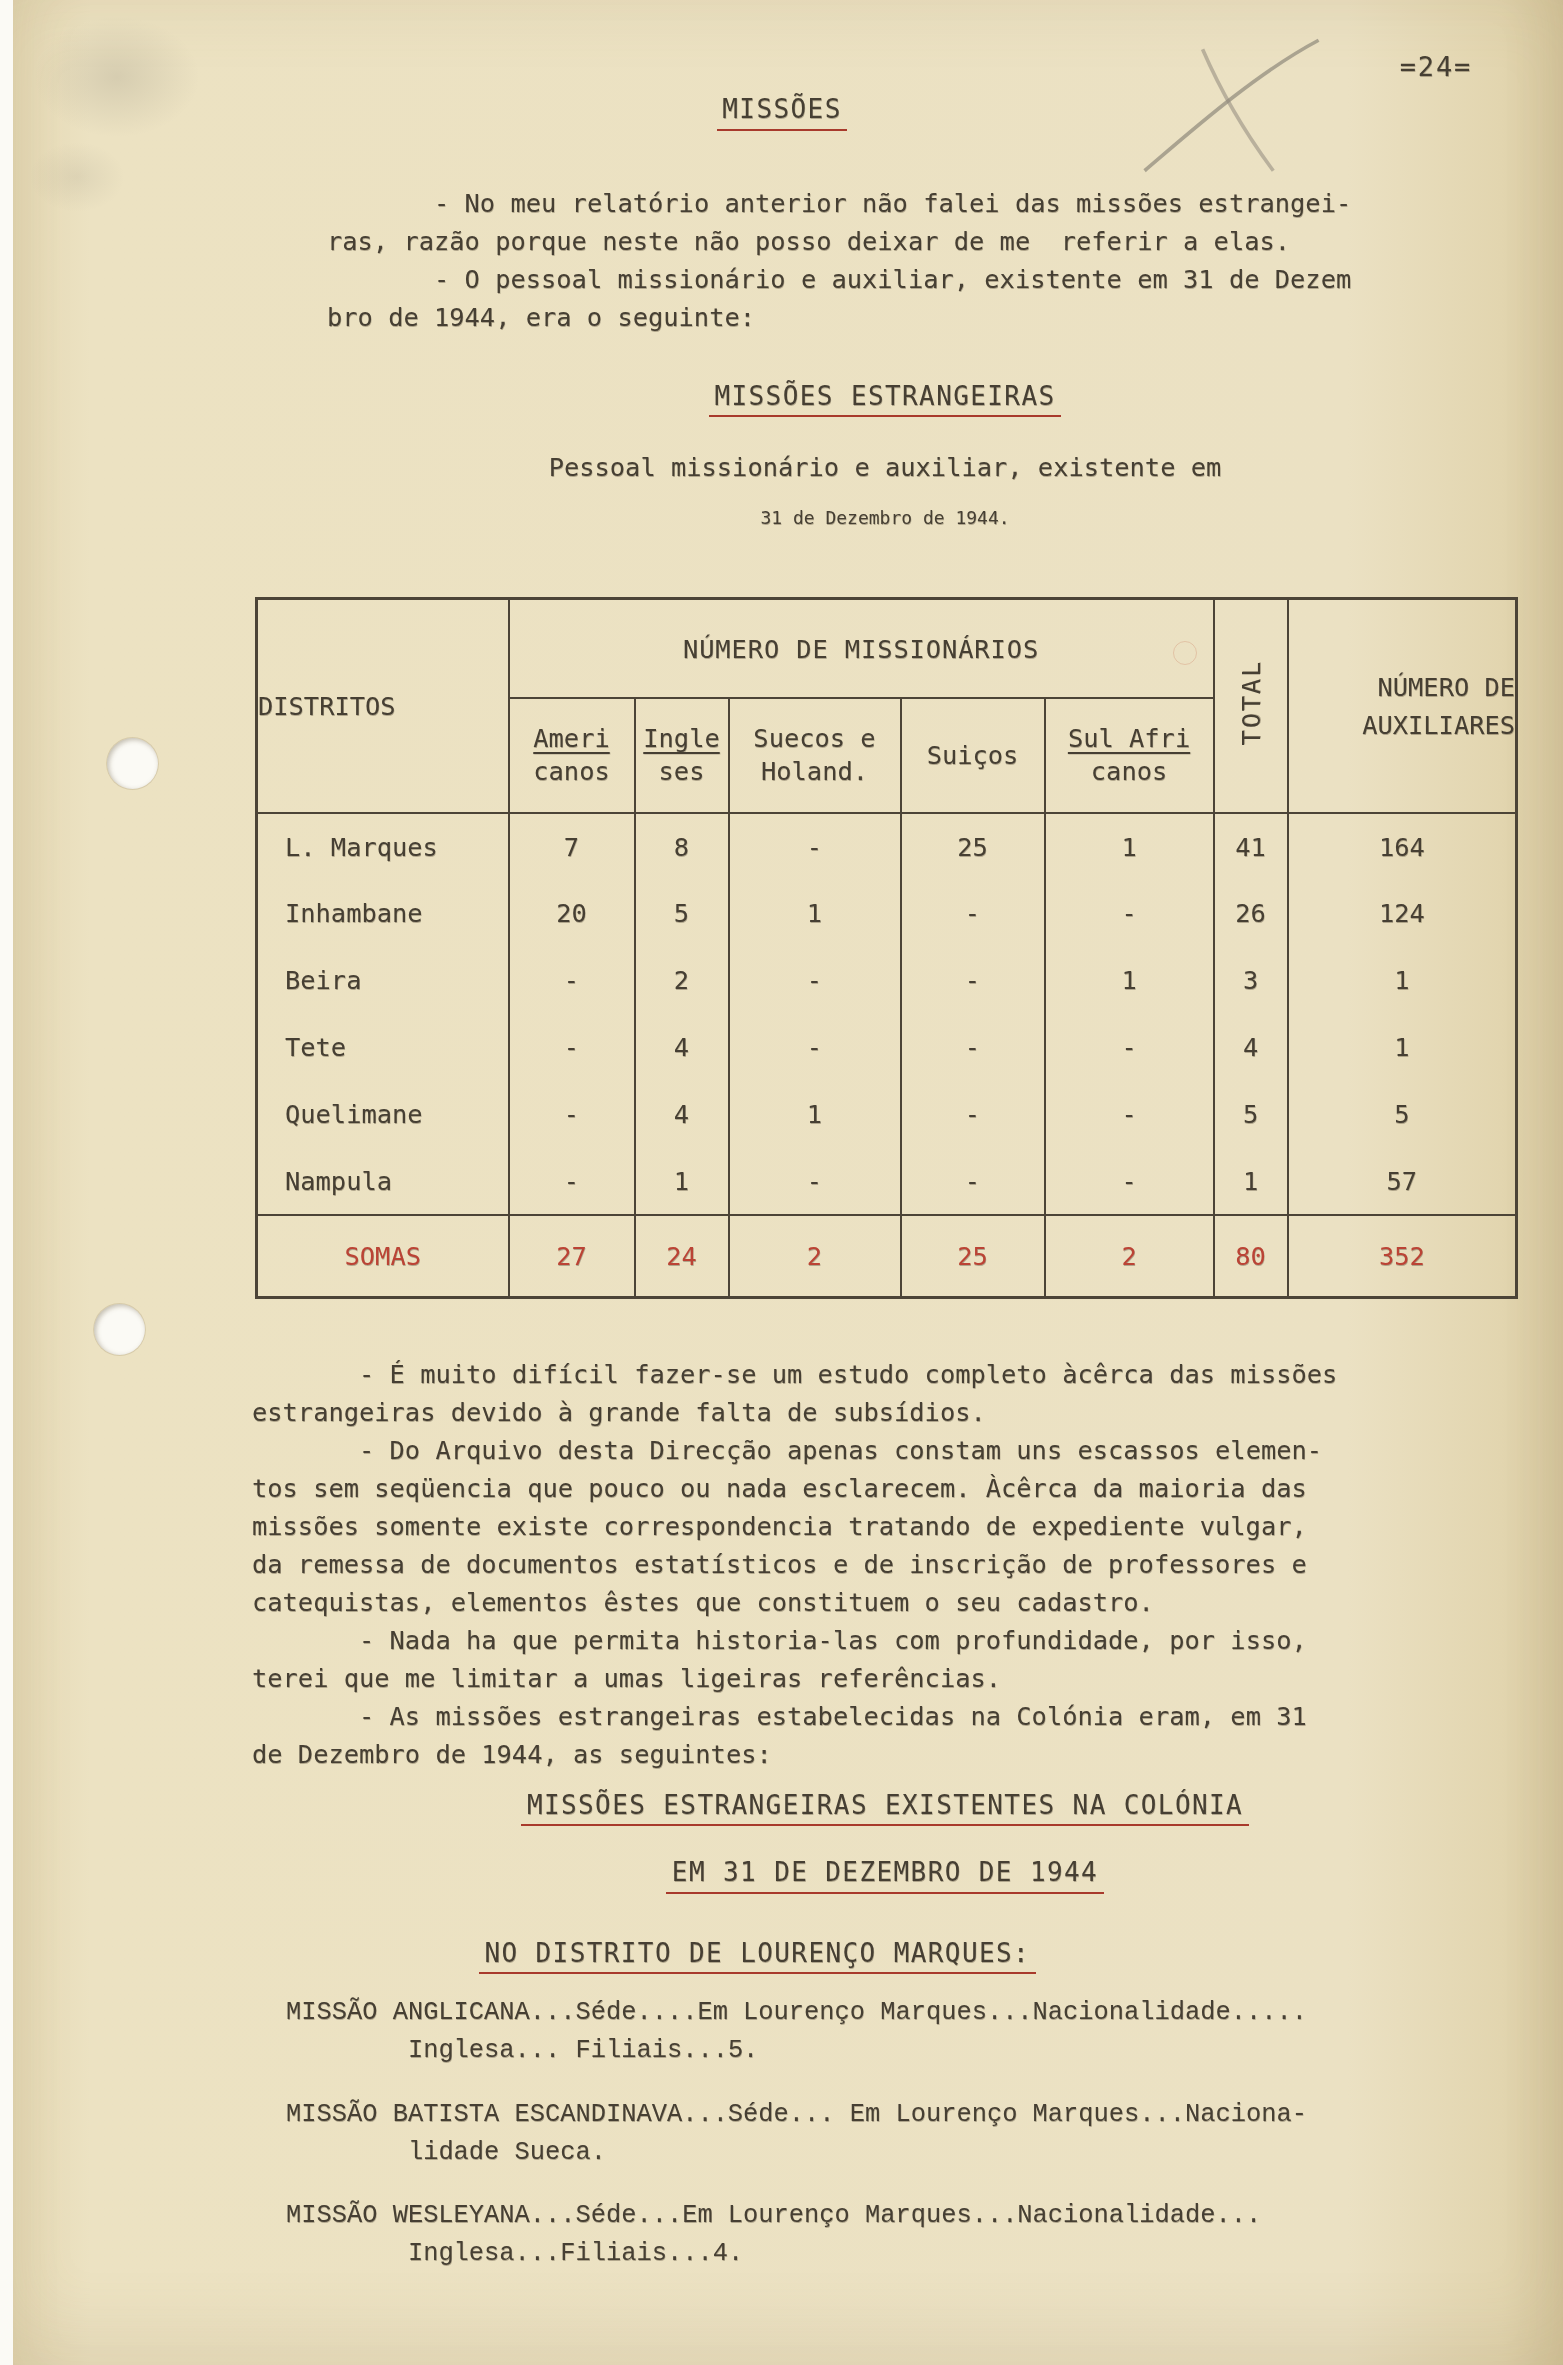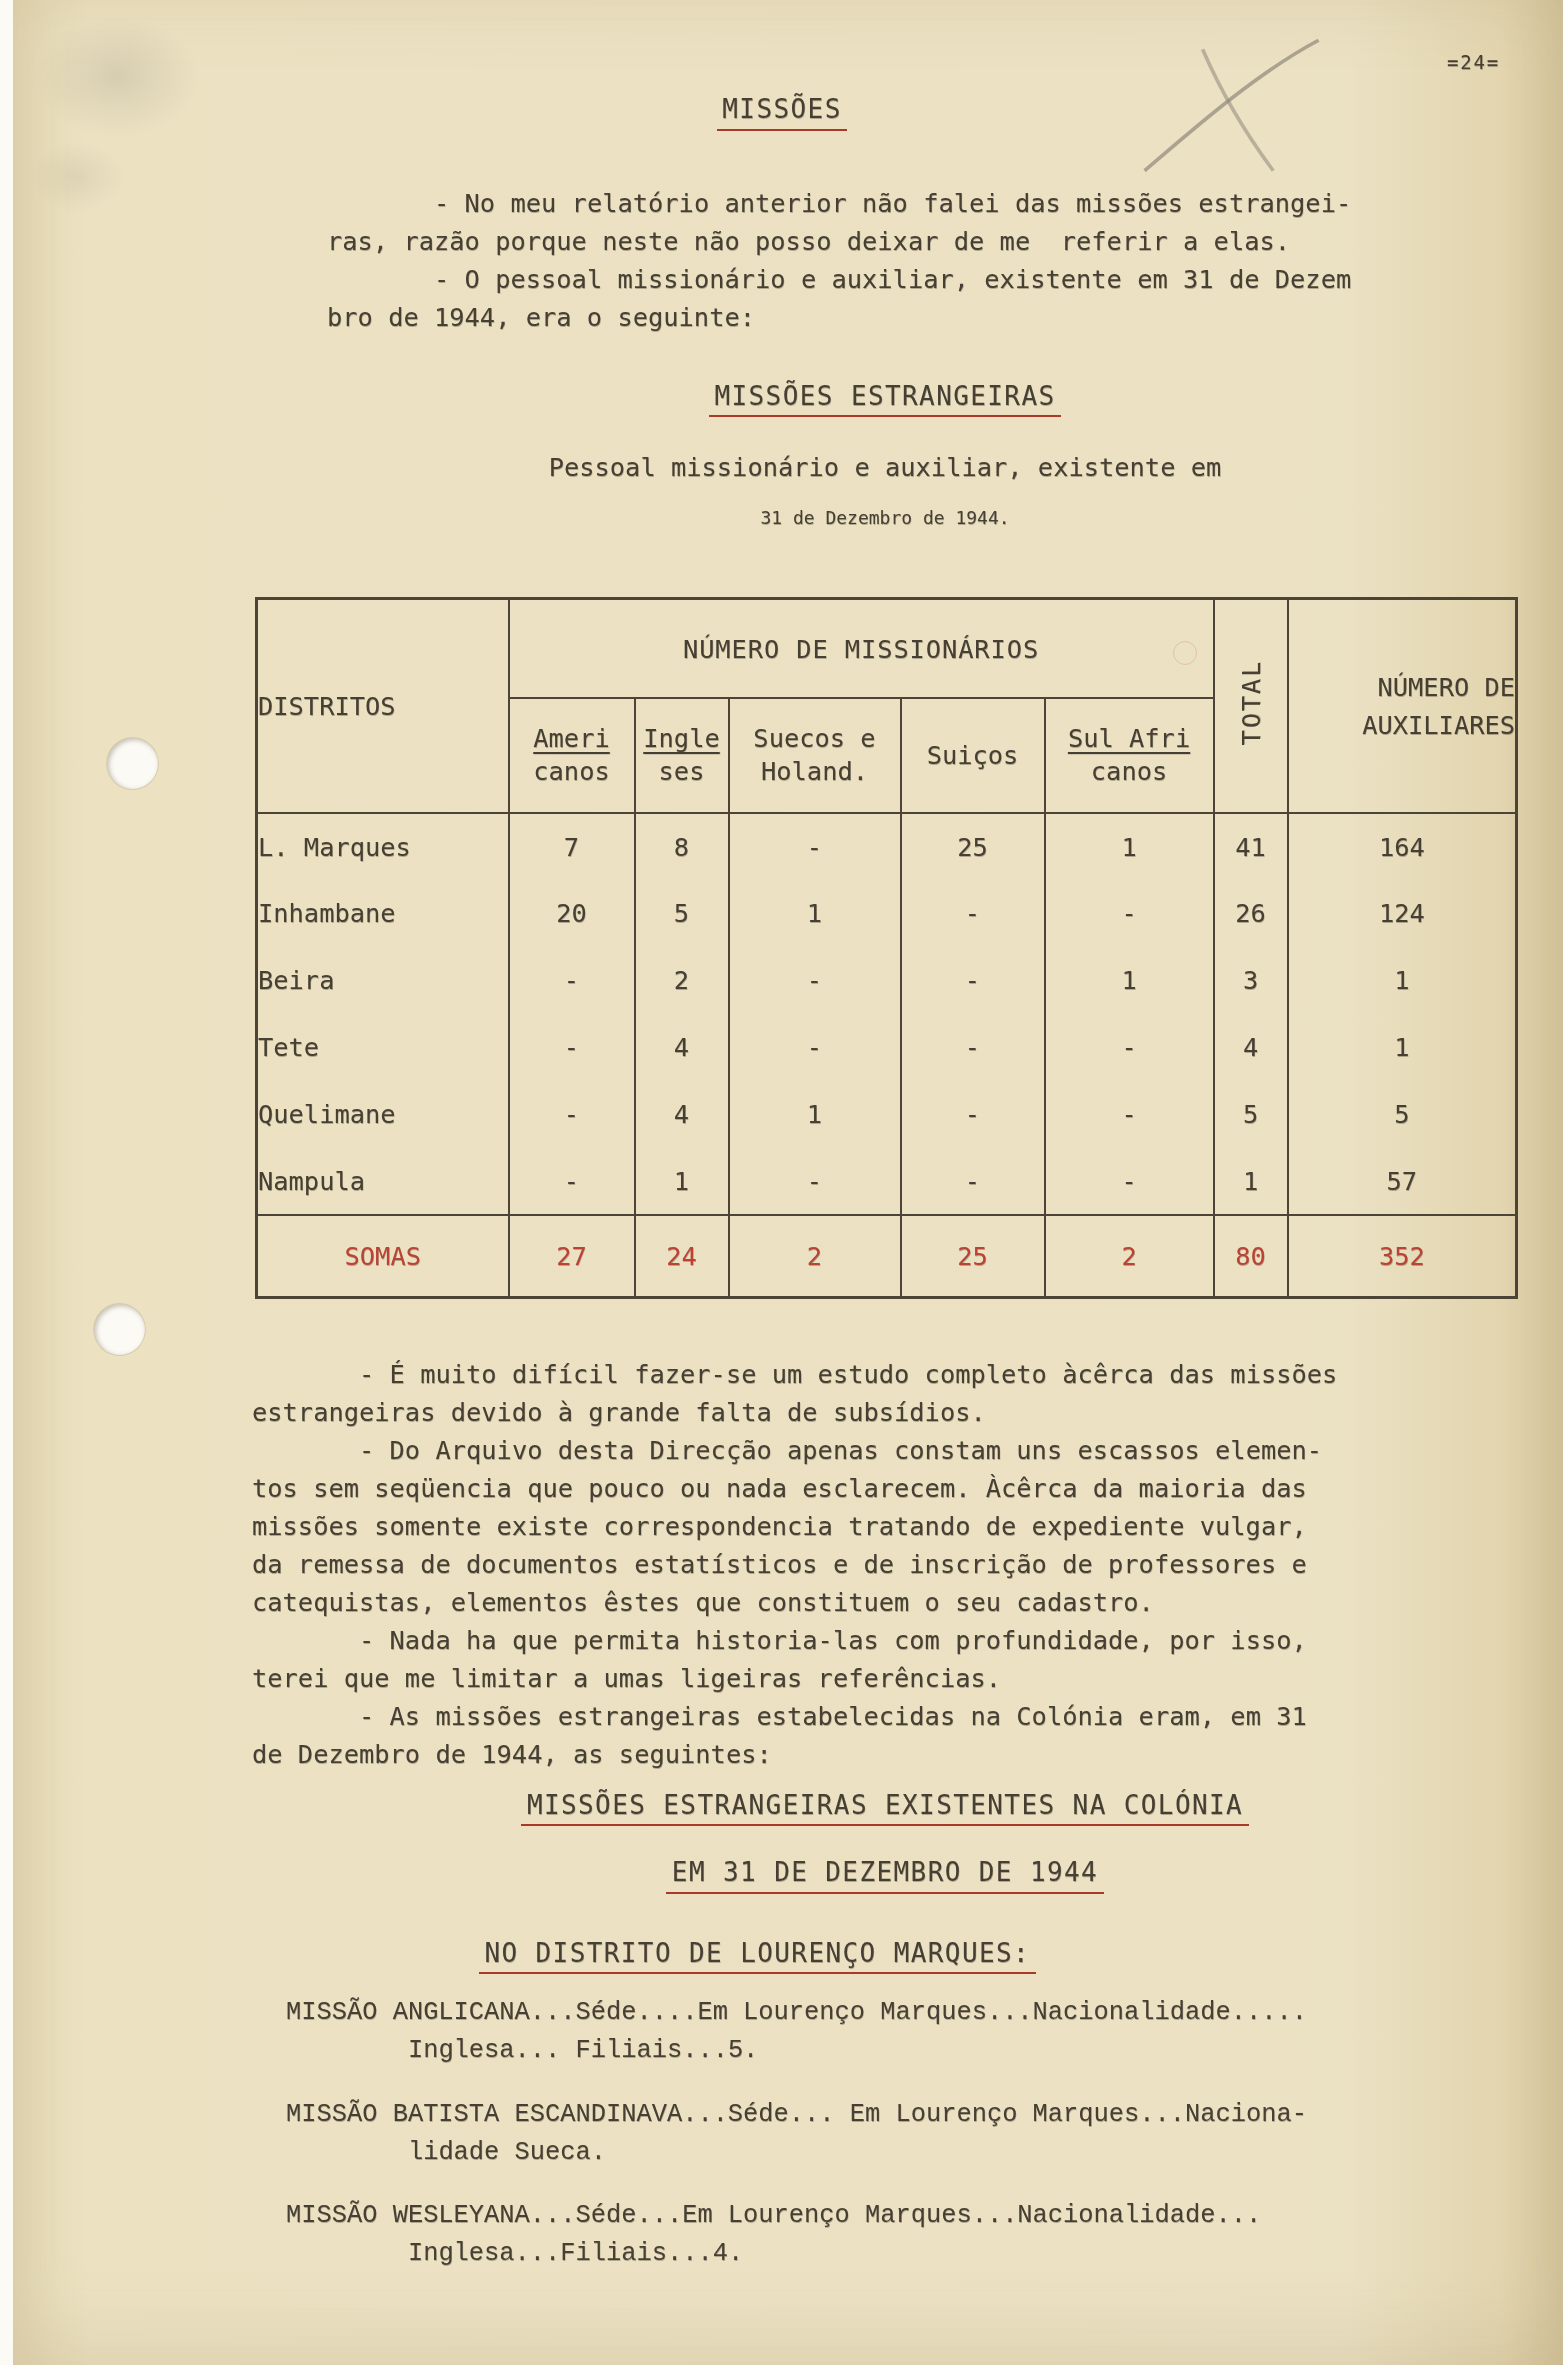--- a/index.html
+++ b/index.html
@@ -19,21 +19,21 @@
   }
   .hole {
     position: absolute; width: 51px; height: 51px; border-radius: 50%;
     background: #fbfaf5;
     box-shadow: inset 1.8px 1.8px 5.4px rgba(90,75,45,.35), 0 0 0 0.9px rgba(120,100,60,.18);
   }
   .hole-1 { left: 107px; top: 738px; }
   .hole-2 { left: 94px; top: 1304px; }
   .content { position: absolute; left: 0; top: 0; width: 1564px; }
   .ink { text-shadow: 0.5px 0.5px 0.6px rgba(70,58,40,.35); }
-  .page-number { position: absolute; top: 51px; right: 64px; font-size: 19px; letter-spacing: 1.8px; }
+  .page-number { position: absolute; top: 51px; right: 92px; font-size: 27px; letter-spacing: 1.8px; }
   .pencil { position: absolute; left: 1137px; top: 33px; }
   .stamp {
     position: absolute; left: 1173px; top: 641px; width: 22px; height: 22px;
     border-radius: 50%; border: 1.8px solid rgba(190,85,60,.4); opacity: .55;
   }
   .title-row { padding-top: 94px; text-align: center; }
   .heading-u {
     display: inline-block; font-size: 26px; letter-spacing: 1.4px;
     border-bottom: 2.7px solid #a83a2c; padding: 0 5.4px 4.5px;
   }
@@ -58,21 +58,21 @@
   th.c-dist { text-align: left; padding-left: 27px; vertical-align: middle; }
   th.c-group { text-align: center; vertical-align: middle; letter-spacing: 0.9px; }
   th.c-total { vertical-align: middle; text-align: center; }
   th.c-aux { white-space: pre-line; text-align: right; padding-left: 20px; vertical-align: middle; line-height: 38px; }
   th.sub { text-align: center; vertical-align: middle; line-height: 33px; }
   th.sub span { display: block; }
   th.sub span.u { text-decoration: underline; text-underline-offset: 4.5px; text-decoration-thickness: 1.8px; }
   .vert { writing-mode: vertical-rl; transform: rotate(180deg); letter-spacing: 1.8px; display: inline-block; }
   tbody tr { height: 67px; }
   tbody td { text-align: center; vertical-align: middle; }
-  tbody td.dist { text-align: left; }
+  tbody td.dist { text-align: left; padding-left: 27px; }
   tr.somas { height: 83px; color: #bb4335; }
   tr.somas td { border-top: 2.7px solid #4c4437; text-align: center; vertical-align: middle; border-radius: 20px; }
 
   .body-text { margin-top: 56px; margin-left: 252px; width: 1271px; }
   .h2a { margin-top: 16.3px; }
   .h2b { margin-top: 31px; }
   .h3 { margin-top: 44px; margin-left: 479px; }
   .missions { margin: 20px 0 0 286px; width: 1262px; }
   .mission { margin-bottom: 25.4px; font-family: Liberation Mono, monospace; }
 </style>

